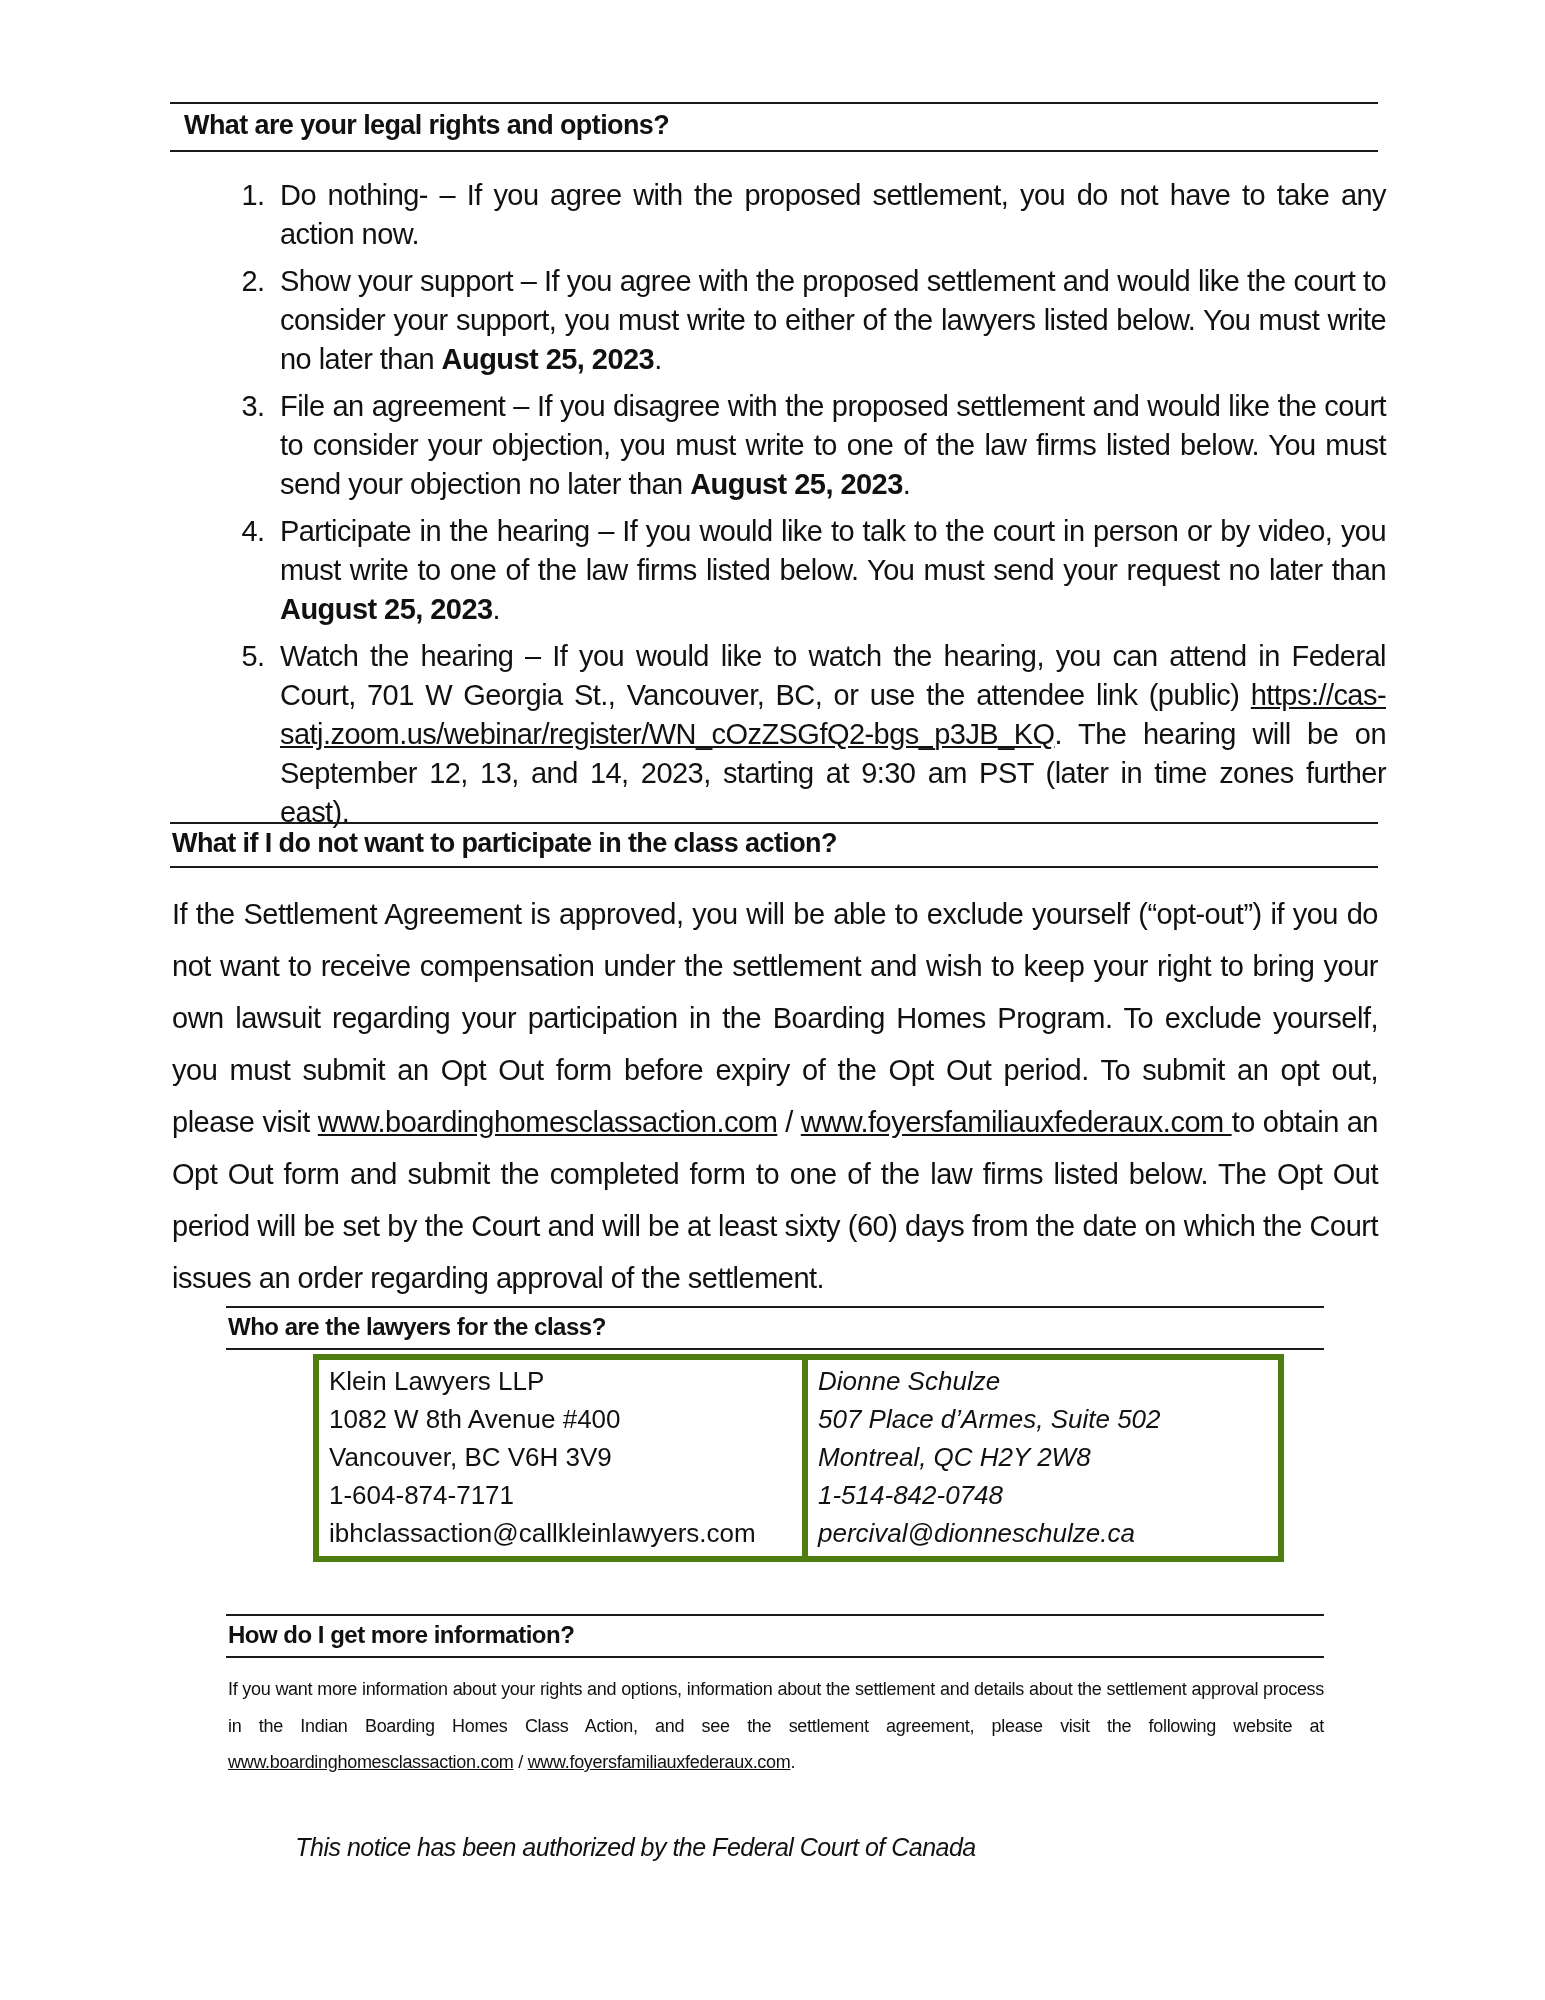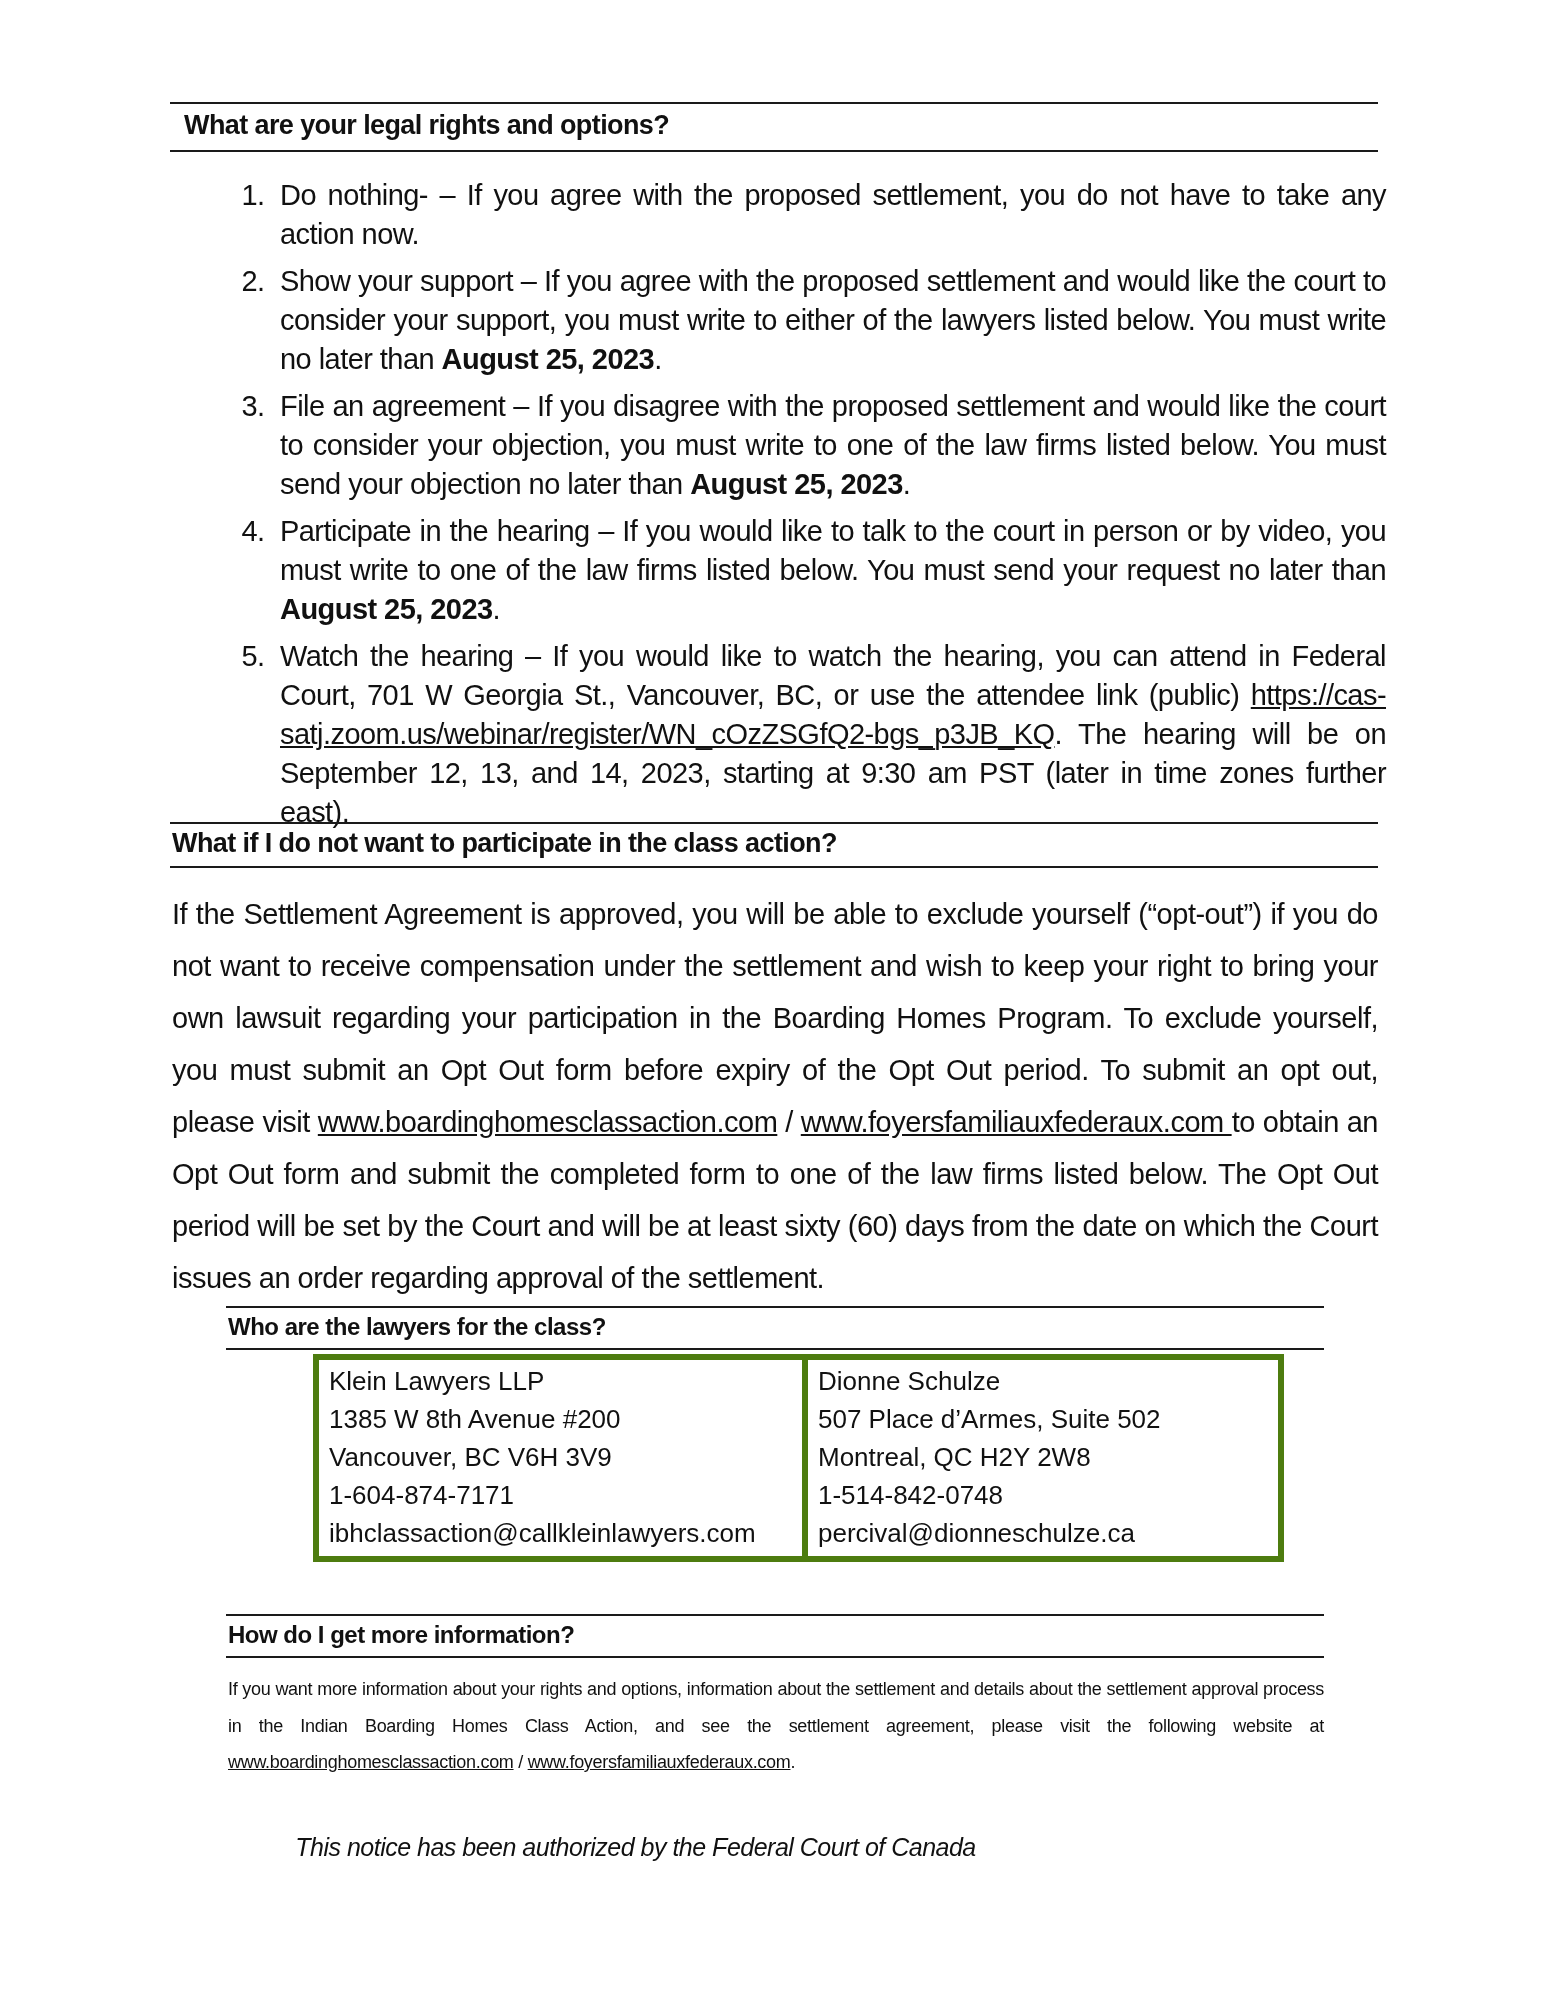--- a/index.html
+++ b/index.html
@@ -58,26 +58,26 @@
 
 <div class="rule" style="left:226px; top:1306px; width:1098px;"></div>
 <div class="subheading" style="left:228px; top:1313px;">Who are the lawyers for the class?</div>
 <div class="rule" style="left:226px; top:1348px; width:1098px;"></div>
 
 <table class="lawyers">
   <tbody>
       <tr>
     <td style="width:463px;">
       <div>Klein Lawyers LLP</div>
-      <div>1385 W 8th Avenue #200</div>
+      <div>1082 W 8th Avenue #400</div>
       <div>Vancouver, BC V6H 3V9</div>
       <div>1-604-874-7171</div>
       <div>ibhclassaction@callkleinlawyers.com</div>
     </td>
-    <td style="width:450px;">
+    <td style="width:450px;font-style:italic;">
       <div>Dionne Schulze</div>
       <div>507 Place d’Armes, Suite 502</div>
       <div>Montreal, QC H2Y 2W8</div>
       <div>1-514-842-0748</div>
       <div>percival@dionneschulze.ca</div>
     </td>
   </tr>
 </tbody>
   </table>
 

